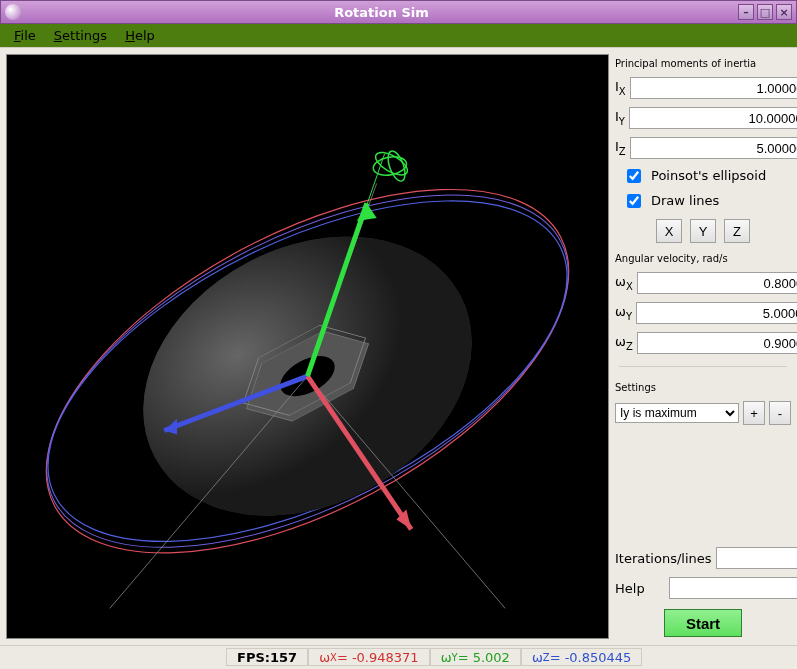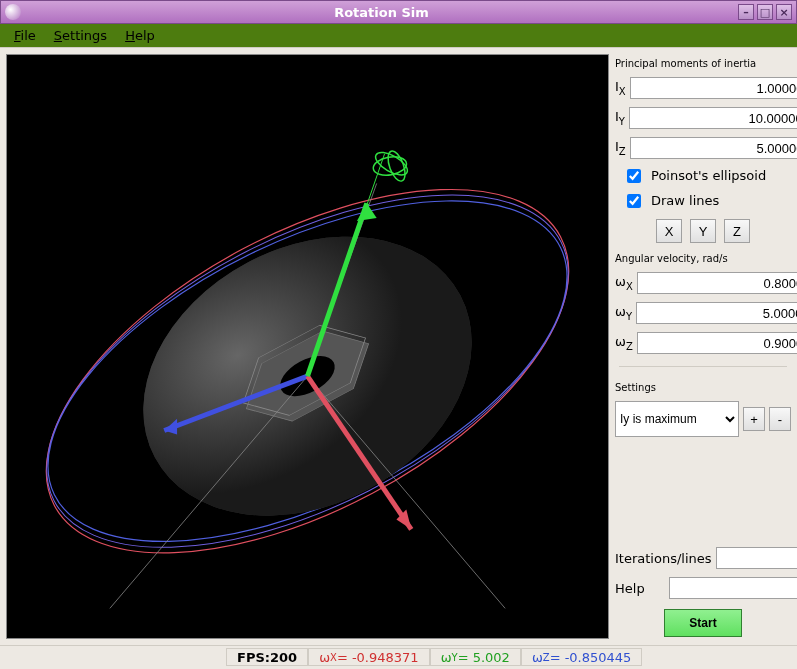--- a/index.html
+++ b/index.html
@@ -19,23 +19,23 @@
 .row { display: flex; align-items: center; gap: 4px; margin: 2px 0; }
 .row-label { width: 44px; text-align: right; font-size: 13px; }
 .sub { font-size: 10px; vertical-align: sub; }
 .spinbox { display: flex; flex: 1; }
 .spinbox input { flex: 1; min-width: 0; height: 22px; border: 1px solid #a0a0a0; padding: 0 4px; font-size: 13px; background: #fff; text-align: right; }
 .check-row { display: flex; align-items: center; gap: 10px; margin: 3px 0 3px 12px; }
 .check-row input { width: 14px; height: 14px; cursor: pointer; }
 .btn-row { display: flex; gap: 8px; justify-content: center; margin: 4px 0; }
 .small-btn { width: 26px; height: 24px; border: 1px solid #a0a0a0; background: linear-gradient(#f8f8f8, #e0e0e0); cursor: pointer; font-size: 13px; }
 .select-row { display: flex; gap: 4px; align-items: center; margin: 2px 0; }
-.select-row select { flex: 1; height: 36px; border: 1px solid #a0a0a0; background: #fff; font-size: 12px; cursor: pointer; }
+.select-row select { flex: 1; height: 20px; border: 1px solid #a0a0a0; background: #fff; font-size: 12px; cursor: pointer; }
 .sep { height: 10px; border-top: 1px solid #d0ccc4; margin: 6px 4px 0 4px; }
-.start-btn { width: 78px; height: 28px; align-self: center; background: linear-gradient(#90f090, #60e060); border: 1px solid #308030; font-weight: bold; font-size: 12px; cursor: pointer; margin-top: 4px; }
+.start-btn { width: 78px; height: 28px; align-self: center; background: linear-gradient(#90f090, #60e060); border: 1px solid #308030; font-weight: bold; font-size: 15px; cursor: pointer; margin-top: 4px; }
 .statusbar { height: 22px; display: flex; align-items: center; padding: 11px 6px; gap: 0; font-size: 13px; border-top: 1px solid #d0ccc4; }
 .status-seg { padding: 0 10px; border: 1px solid #d0ccc4; height: 18px; display: flex; align-items: center; }
 .status-spacer { flex: 0 0 220px; }
 .fps { font-weight: bold; }
 .red { color: #d03030; }
 .green { color: #20a020; }
 .blue { color: #3050d0; }
 .flex-spacer { flex: 1; }
 svg { width: 100%; height: 100%; }
 </style>
@@ -183,21 +183,21 @@
       </div>
     </div>
     <button class="start-btn">Start</button>
   </div>
 </div>
 
 <div class="statusbar">
   <div class="status-spacer"></div>
   <div class="status-seg fps">
       <span>FPS: </span>
-      <span>200</span>
+      <span>157</span>
     </div>
   <div class="status-seg red">
       <span>ω</span>
       <span class="sub">X</span>
       <span> = -0.948371</span>
     </div>
   <div class="status-seg green">
       <span>ω</span>
       <span class="sub">Y</span>
       <span> = 5.002</span>

